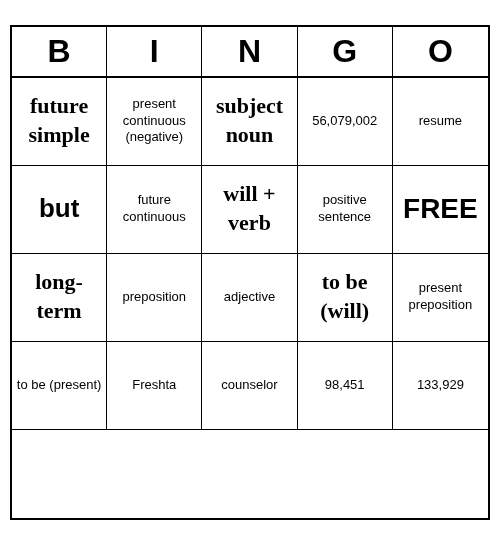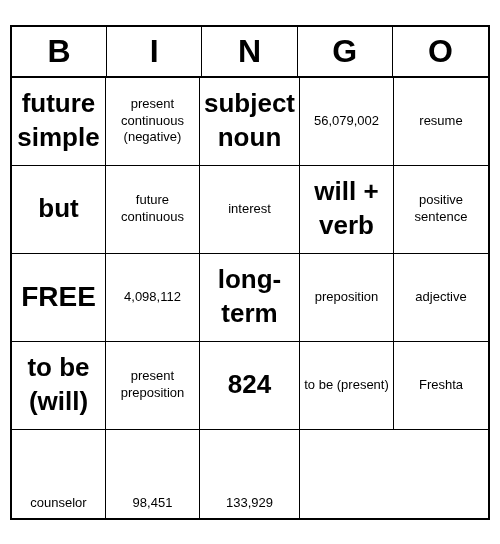--- a/index.html
+++ b/index.html
@@ -50,22 +50,23 @@
       line-height: 1.3;
     }
     .bingo-cell:nth-child(5n) {
       border-right: none;
     }
     .bingo-cell:nth-child(n+21) {
       border-bottom: none;
       align-items: flex-end;
     }
     .cell-large {
-      font-size: 26px;
+      font-size: 22px;
       font-weight: bold;
+      font-family: Liberation Serif, serif;
     }
     .cell-xlarge {
       font-size: 26px;
       font-weight: bold;
     }
     .cell-free {
       font-size: 28px;
       font-weight: bold;
     }
   </style>
@@ -96,51 +97,42 @@
       <div class="bingo-cell">
         <span>resume</span>
       </div>
       <div class="bingo-cell">
         <span class="cell-xlarge">but</span>
       </div>
       <div class="bingo-cell">
         <span>future continuous</span>
       </div>
       <div class="bingo-cell">
-        <span>interest</span>
-      </div>
-      <div class="bingo-cell">
         <span class="cell-large">will + verb</span>
       </div>
       <div class="bingo-cell">
         <span>positive sentence</span>
       </div>
       <div class="bingo-cell">
         <span class="cell-free">FREE</span>
-      </div>
-      <div class="bingo-cell">
-        <span>4,098,112</span>
       </div>
       <div class="bingo-cell">
         <span class="cell-large">long-term</span>
       </div>
       <div class="bingo-cell">
         <span>preposition</span>
       </div>
       <div class="bingo-cell">
         <span>adjective</span>
       </div>
       <div class="bingo-cell">
         <span class="cell-large">to be (will)</span>
       </div>
       <div class="bingo-cell">
         <span>present preposition</span>
-      </div>
-      <div class="bingo-cell">
-        <span class="cell-xlarge">824</span>
       </div>
       <div class="bingo-cell">
         <span>to be (present)</span>
       </div>
       <div class="bingo-cell">
         <span>Freshta</span>
       </div>
       <div class="bingo-cell">
         <span>counselor</span>
       </div>

